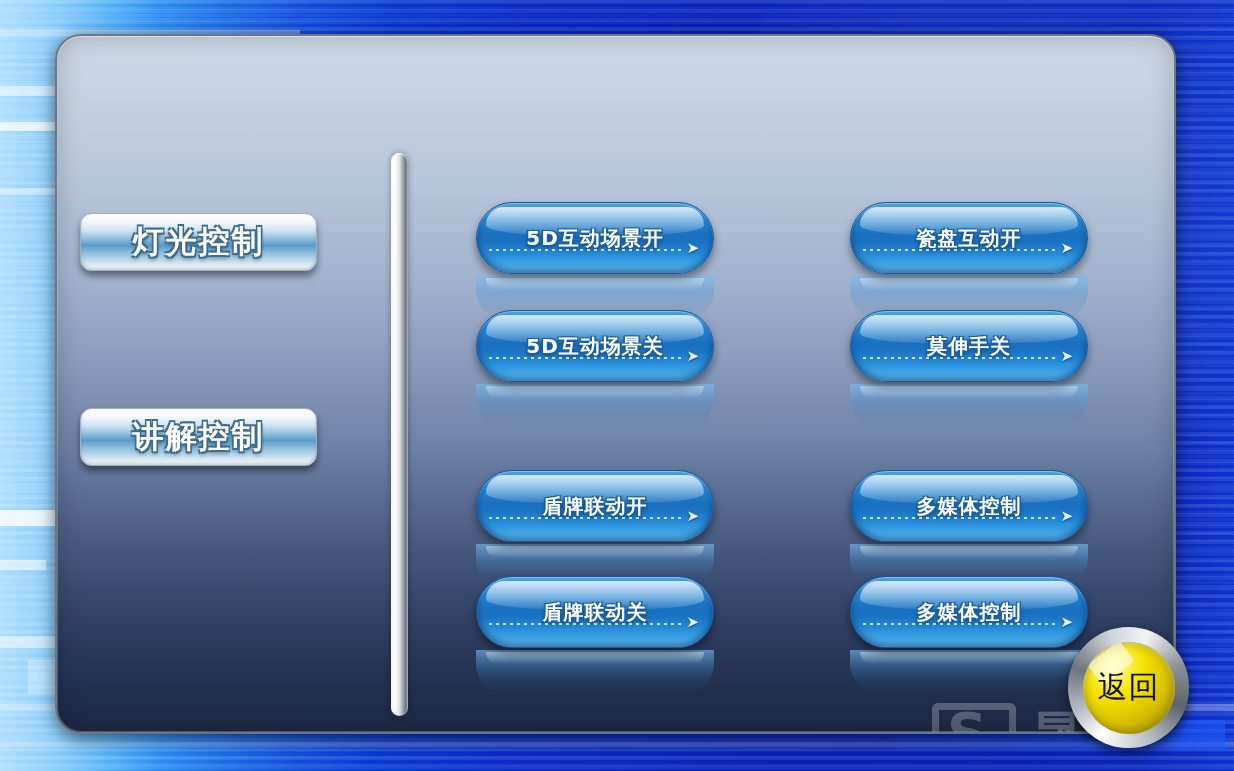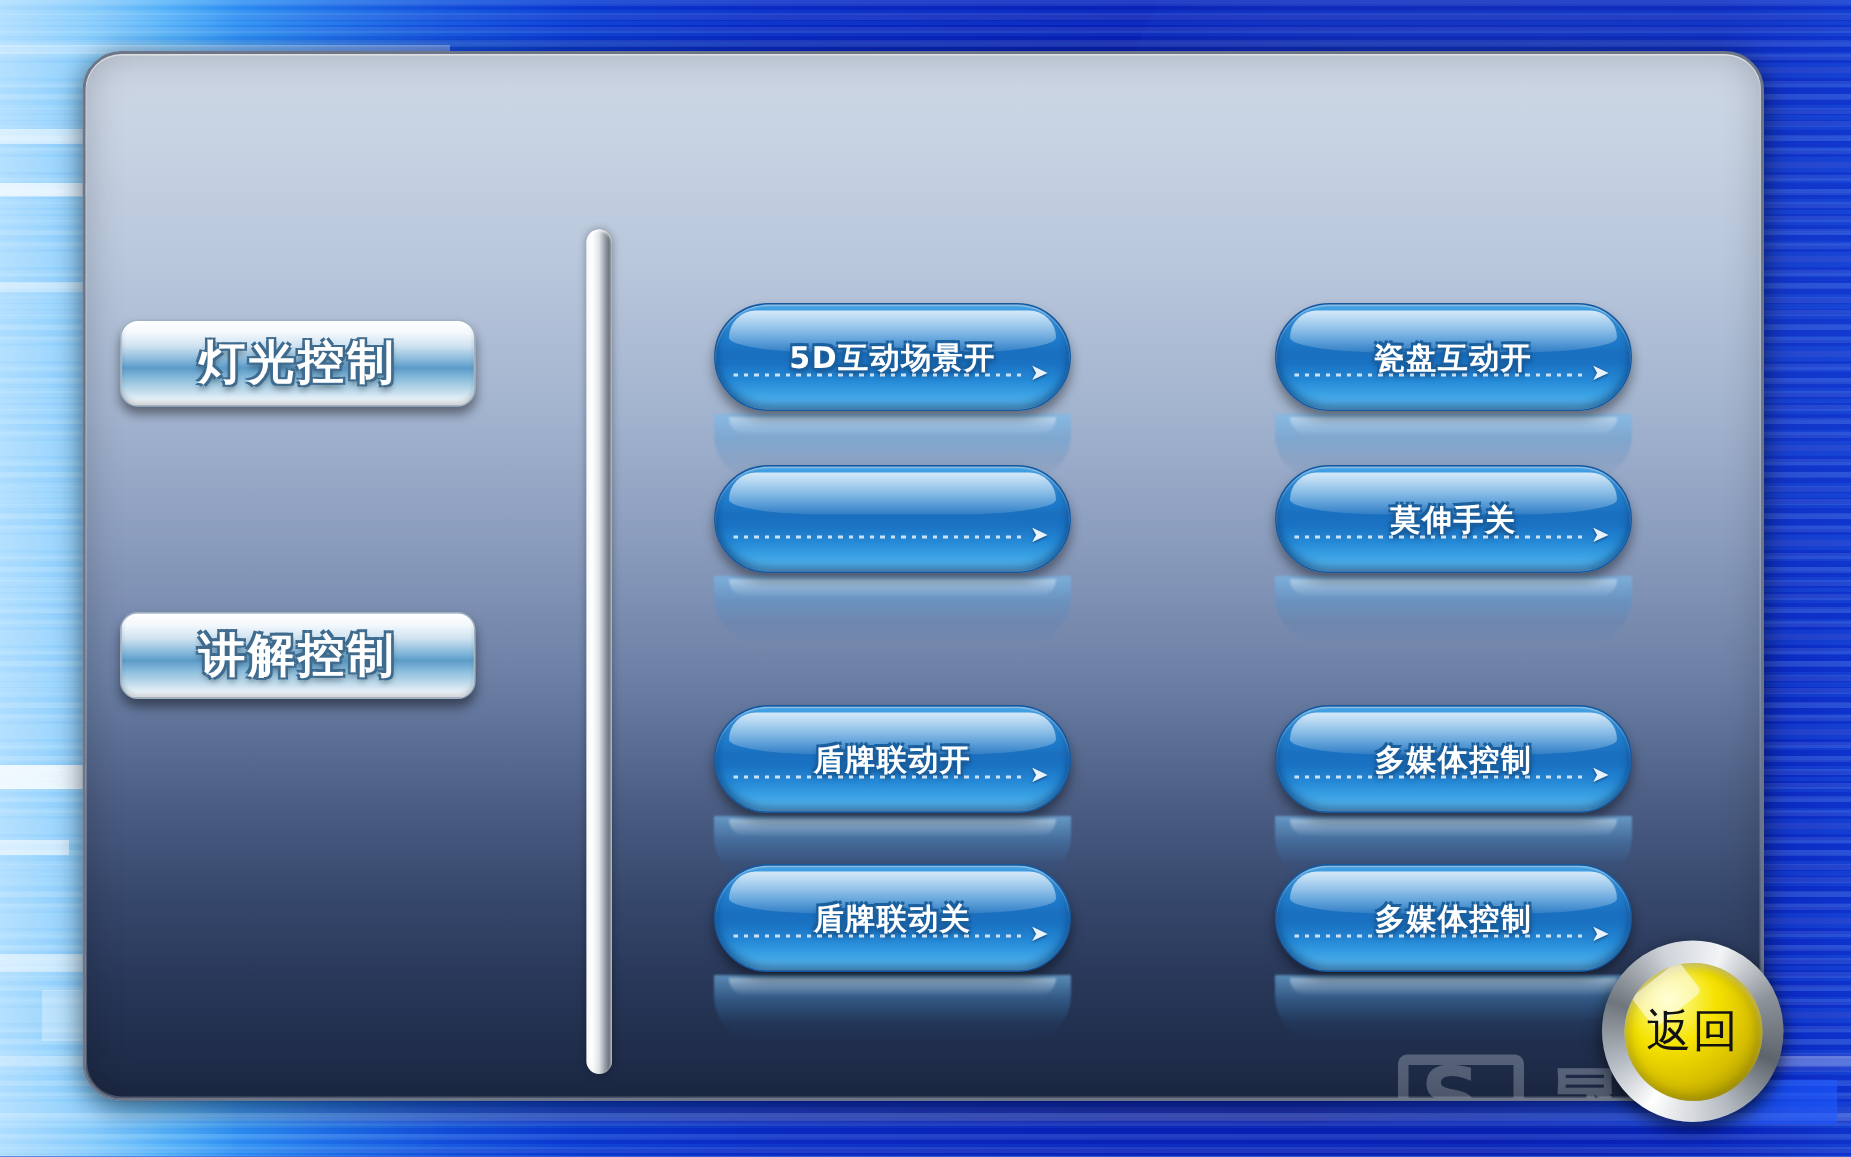--- a/index.html
+++ b/index.html
@@ -311,20 +311,21 @@
   <div class="refl col-b rrow-3"></div>
 
   <div class="gbtn col-a row-0">
     <span class="lbl">5D互动场景开</span>
     <span class="deco">
       <span class="dots"></span>
       <span class="arrow">➤</span>
     </span>
   </div>
   <div class="gbtn col-a row-1">
+    <span class="lbl">5D互动场景关</span>
     <span class="deco">
       <span class="dots"></span>
       <span class="arrow">➤</span>
     </span>
   </div>
   <div class="gbtn col-a row-2">
     <span class="lbl">盾牌联动开</span>
     <span class="deco">
       <span class="dots"></span>
       <span class="arrow">➤</span>

